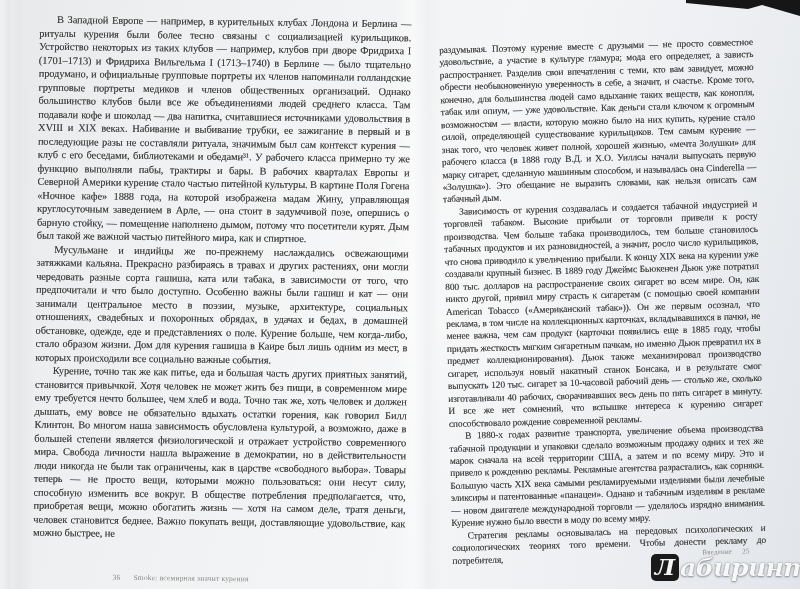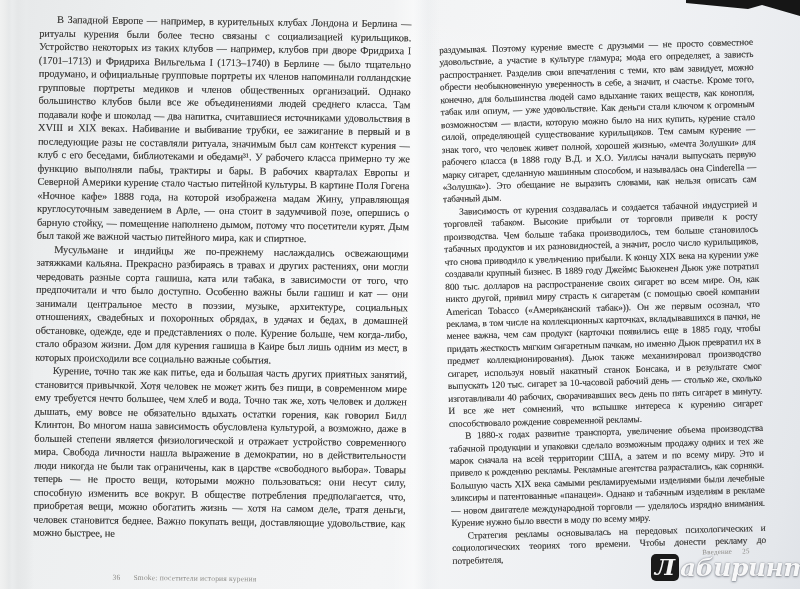--- a/index.html
+++ b/index.html
@@ -122,21 +122,21 @@
   <div class="dark-corner"></div>
   <div class="left-edge"></div>
   <div class="gutter"></div>
 
   <div class="page-text page-left">
     <p class="p-indent">В Западной Европе — например, в курительных клубах Лондона и Берлина — ритуалы курения были более тесно связаны с социализацией курильщиков. Устройство некоторых из таких клубов — например, клубов при дворе Фридриха I (1701–1713) и Фридриха Вильгельма I (1713–1740) в Берлине — было тщательно продумано, и официальные групповые портреты их членов напоминали голландские групповые портреты медиков и членов общественных организаций. Однако большинство клубов были все же объединениями людей среднего класса. Там подавали кофе и шоколад — два напитка, считавшиеся источниками удовольствия в XVIII и XIX веках. Набивание и выбивание трубки, ее зажигание в первый и в последующие разы не составляли ритуала, значимым был сам контекст курения — клуб с его беседами, библиотеками и обедами³¹. У рабочего класса примерно ту же функцию выполняли пабы, трактиры и бары. В рабочих кварталах Европы и Северной Америки курение стало частью питейной культуры. В картине Поля Гогена «Ночное кафе» 1888 года, на которой изображена мадам Жину, управляющая круглосуточным заведением в Арле, — она стоит в задумчивой позе, опершись о барную стойку, — помещение наполнено дымом, потому что посетители курят. Дым был такой же важной частью питейного мира, как и спиртное.</p>
     <p class="p-indent">Мусульмане и индийцы же по-прежнему наслаждались освежающими затяжками кальяна. Прекрасно разбираясь в травах и других растениях, они могли чередовать разные сорта гашиша, ката или табака, в зависимости от того, что предпочитали и что было доступно. Особенно важны были гашиш и кат — они занимали центральное место в поэзии, музыке, архитектуре, социальных отношениях, свадебных и похоронных обрядах, в удачах и бедах, в домашней обстановке, одежде, еде и представлениях о поле. Курение больше, чем когда-либо, стало образом жизни. Дом для курения гашиша в Каире был лишь одним из мест, в которых происходили все социально важные события.</p>
     <p class="p-indent">Курение, точно так же как питье, еда и большая часть других приятных занятий, становится привычкой. Хотя человек не может жить без пищи, в современном мире ему требуется нечто большее, чем хлеб и вода. Точно так же, хоть человек и должен дышать, ему вовсе не обязательно вдыхать остатки горения, как говорил Билл Клинтон. Во многом наша зависимость обусловлена культурой, а возможно, даже в большей степени является физиологической и отражает устройство современного мира. Свобода личности нашла выражение в демократии, но в действительности люди никогда не были так ограничены, как в царстве «свободного выбора». Товары теперь — не просто вещи, которыми можно пользоваться: они несут силу, способную изменить все вокруг. В обществе потребления предполагается, что, приобретая вещи, можно обогатить жизнь — хотя на самом деле, тратя деньги, человек становится беднее. Важно покупать вещи, доставляющие удовольствие, как можно быстрее, не</p>
     <div class="footer footer-left">
       <span>36</span>
-      <span>Smoke: посетители история курения</span>
+      <span>Smoke: всемирная значит курения</span>
     </div>
   </div>
 
   <div class="page-text page-right">
     <p>раздумывая. Поэтому курение вместе с друзьями — не просто совместное удовольствие, а участие в культуре гламура; мода его определяет, а зависть распространяет. Разделив свои впечатления с теми, кто вам завидует, можно обрести необыкновенную уверенность в себе, а значит, и счастье. Кроме того, конечно, для большинства людей само вдыхание таких веществ, как конопля, табак или опиум, — уже удовольствие. Как деньги стали ключом к огромным возможностям — власти, которую можно было на них купить, курение стало силой, определяющей существование курильщиков. Тем самым курение — знак того, что человек живет полной, хорошей жизнью, «мечта Золушки» для рабочего класса (в 1888 году В.Д. и Х.О. Уиллсы начали выпускать первую марку сигарет, сделанную машинным способом, и называлась она Cinderella — «Золушка»). Это обещание не выразить словами, как нельзя описать сам табачный дым.</p>
     <p class="p-indent">Зависимость от курения создавалась и создается табачной индустрией и торговлей табаком. Высокие прибыли от торговли привели к росту производства. Чем больше табака производилось, тем больше становилось табачных продуктов и их разновидностей, а значит, росло число курильщиков, что снова приводило к увеличению прибыли. К концу XIX века на курении уже создавали крупный бизнес. В 1889 году Джеймс Бьюкенен Дьюк уже потратил 800 тыс. долларов на распространение своих сигарет во всем мире. Он, как никто другой, привил миру страсть к сигаретам (с помощью своей компании American Tobacco («Американский табак»)). Он же первым осознал, что реклама, в том числе на коллекционных карточках, вкладывавшихся в пачки, не менее важна, чем сам продукт (карточки появились еще в 1885 году, чтобы придать жесткость мягким сигаретным пачкам, но именно Дьюк превратил их в предмет коллекционирования). Дьюк также механизировал производство сигарет, используя новый накатный станок Бонсака, и в результате смог выпускать 120 тыс. сигарет за 10-часовой рабочий день — столько же, сколько изготавливали 40 рабочих, сворачивавших весь день по пять сигарет в минуту. И все же нет сомнений, что вспышке интереса к курению сигарет способствовало рождение современной рекламы.</p>
     <p class="p-indent">В 1880-х годах развитие транспорта, увеличение объема производства табачной продукции и упаковки сделало возможным продажу одних и тех же марок сначала на всей территории США, а затем и по всему миру. Это и привело к рождению рекламы. Рекламные агентства разрастались, как сорняки. Большую часть XIX века самыми рекламируемыми изделиями были лечебные эликсиры и патентованные «панацеи». Однако и табачным изделиям в рекламе — новом двигателе международной торговли — уделялось изрядно внимания. Курение нужно было ввести в моду по всему миру.</p>
     <p class="p-indent">Стратегия рекламы основывалась на передовых психологических и социологических теориях того времени. Чтобы донести рекламу до потребителя,</p>
     <div class="footer footer-right">
       <span>Введение</span>

